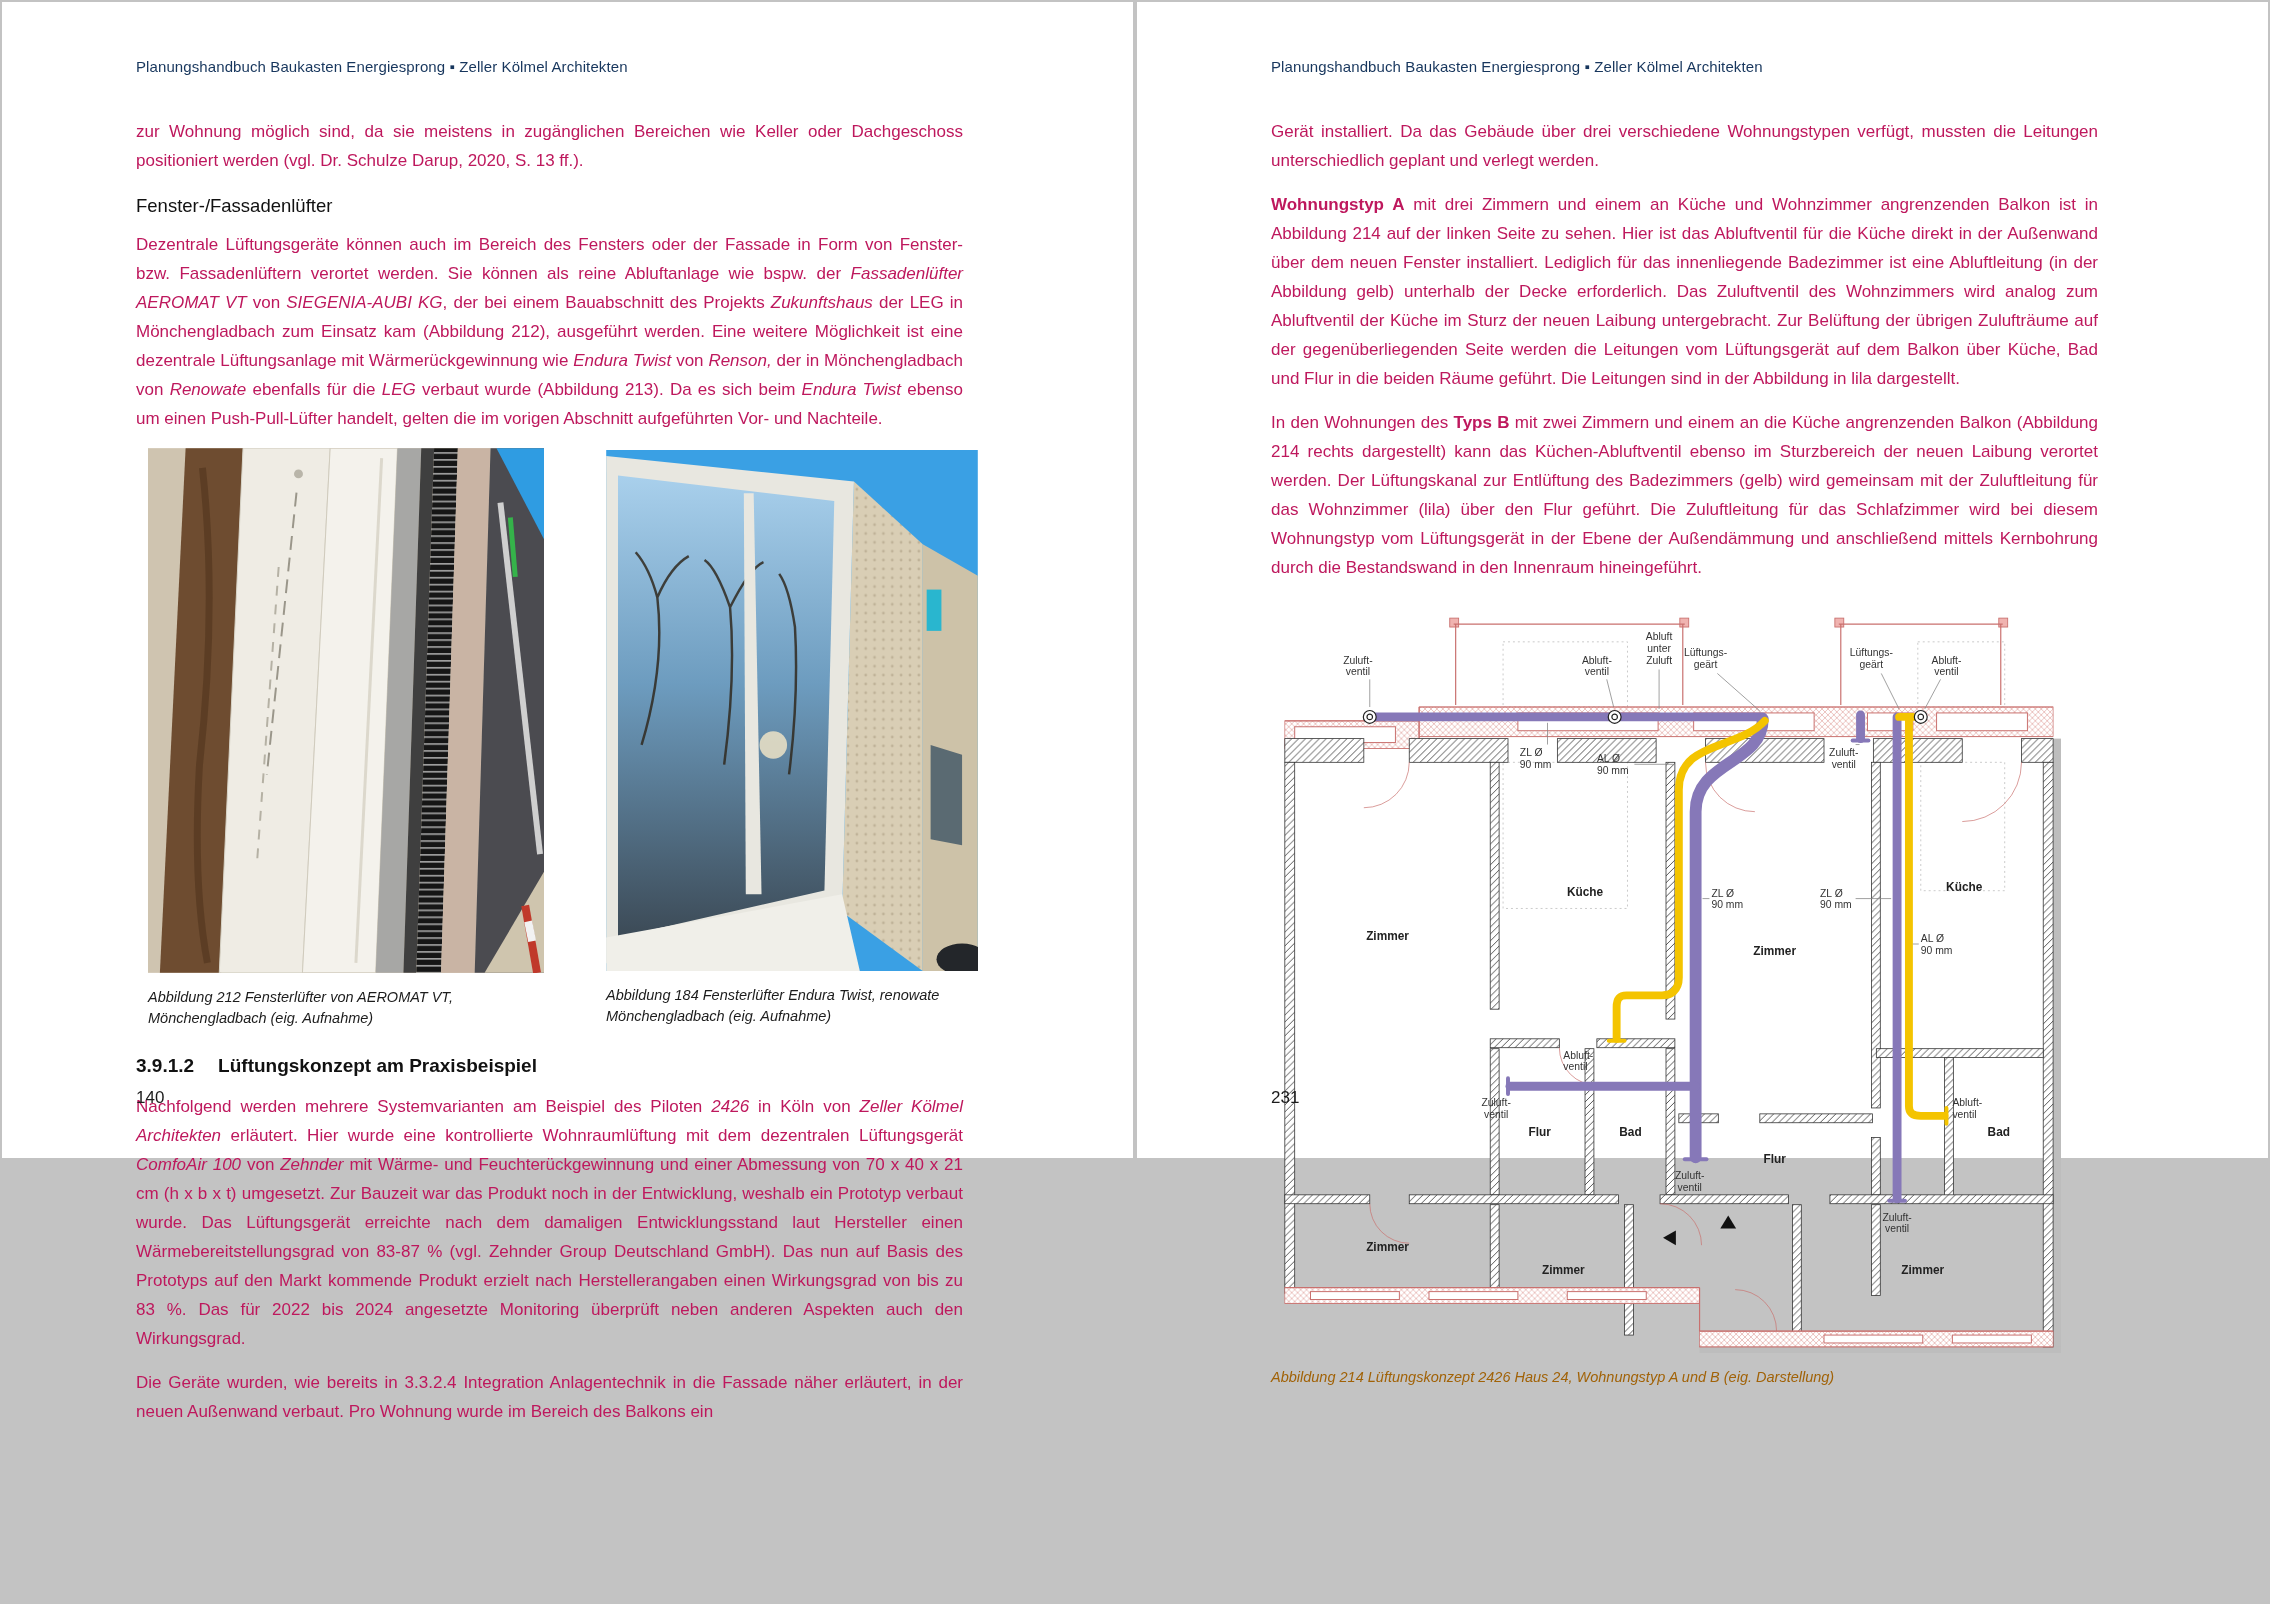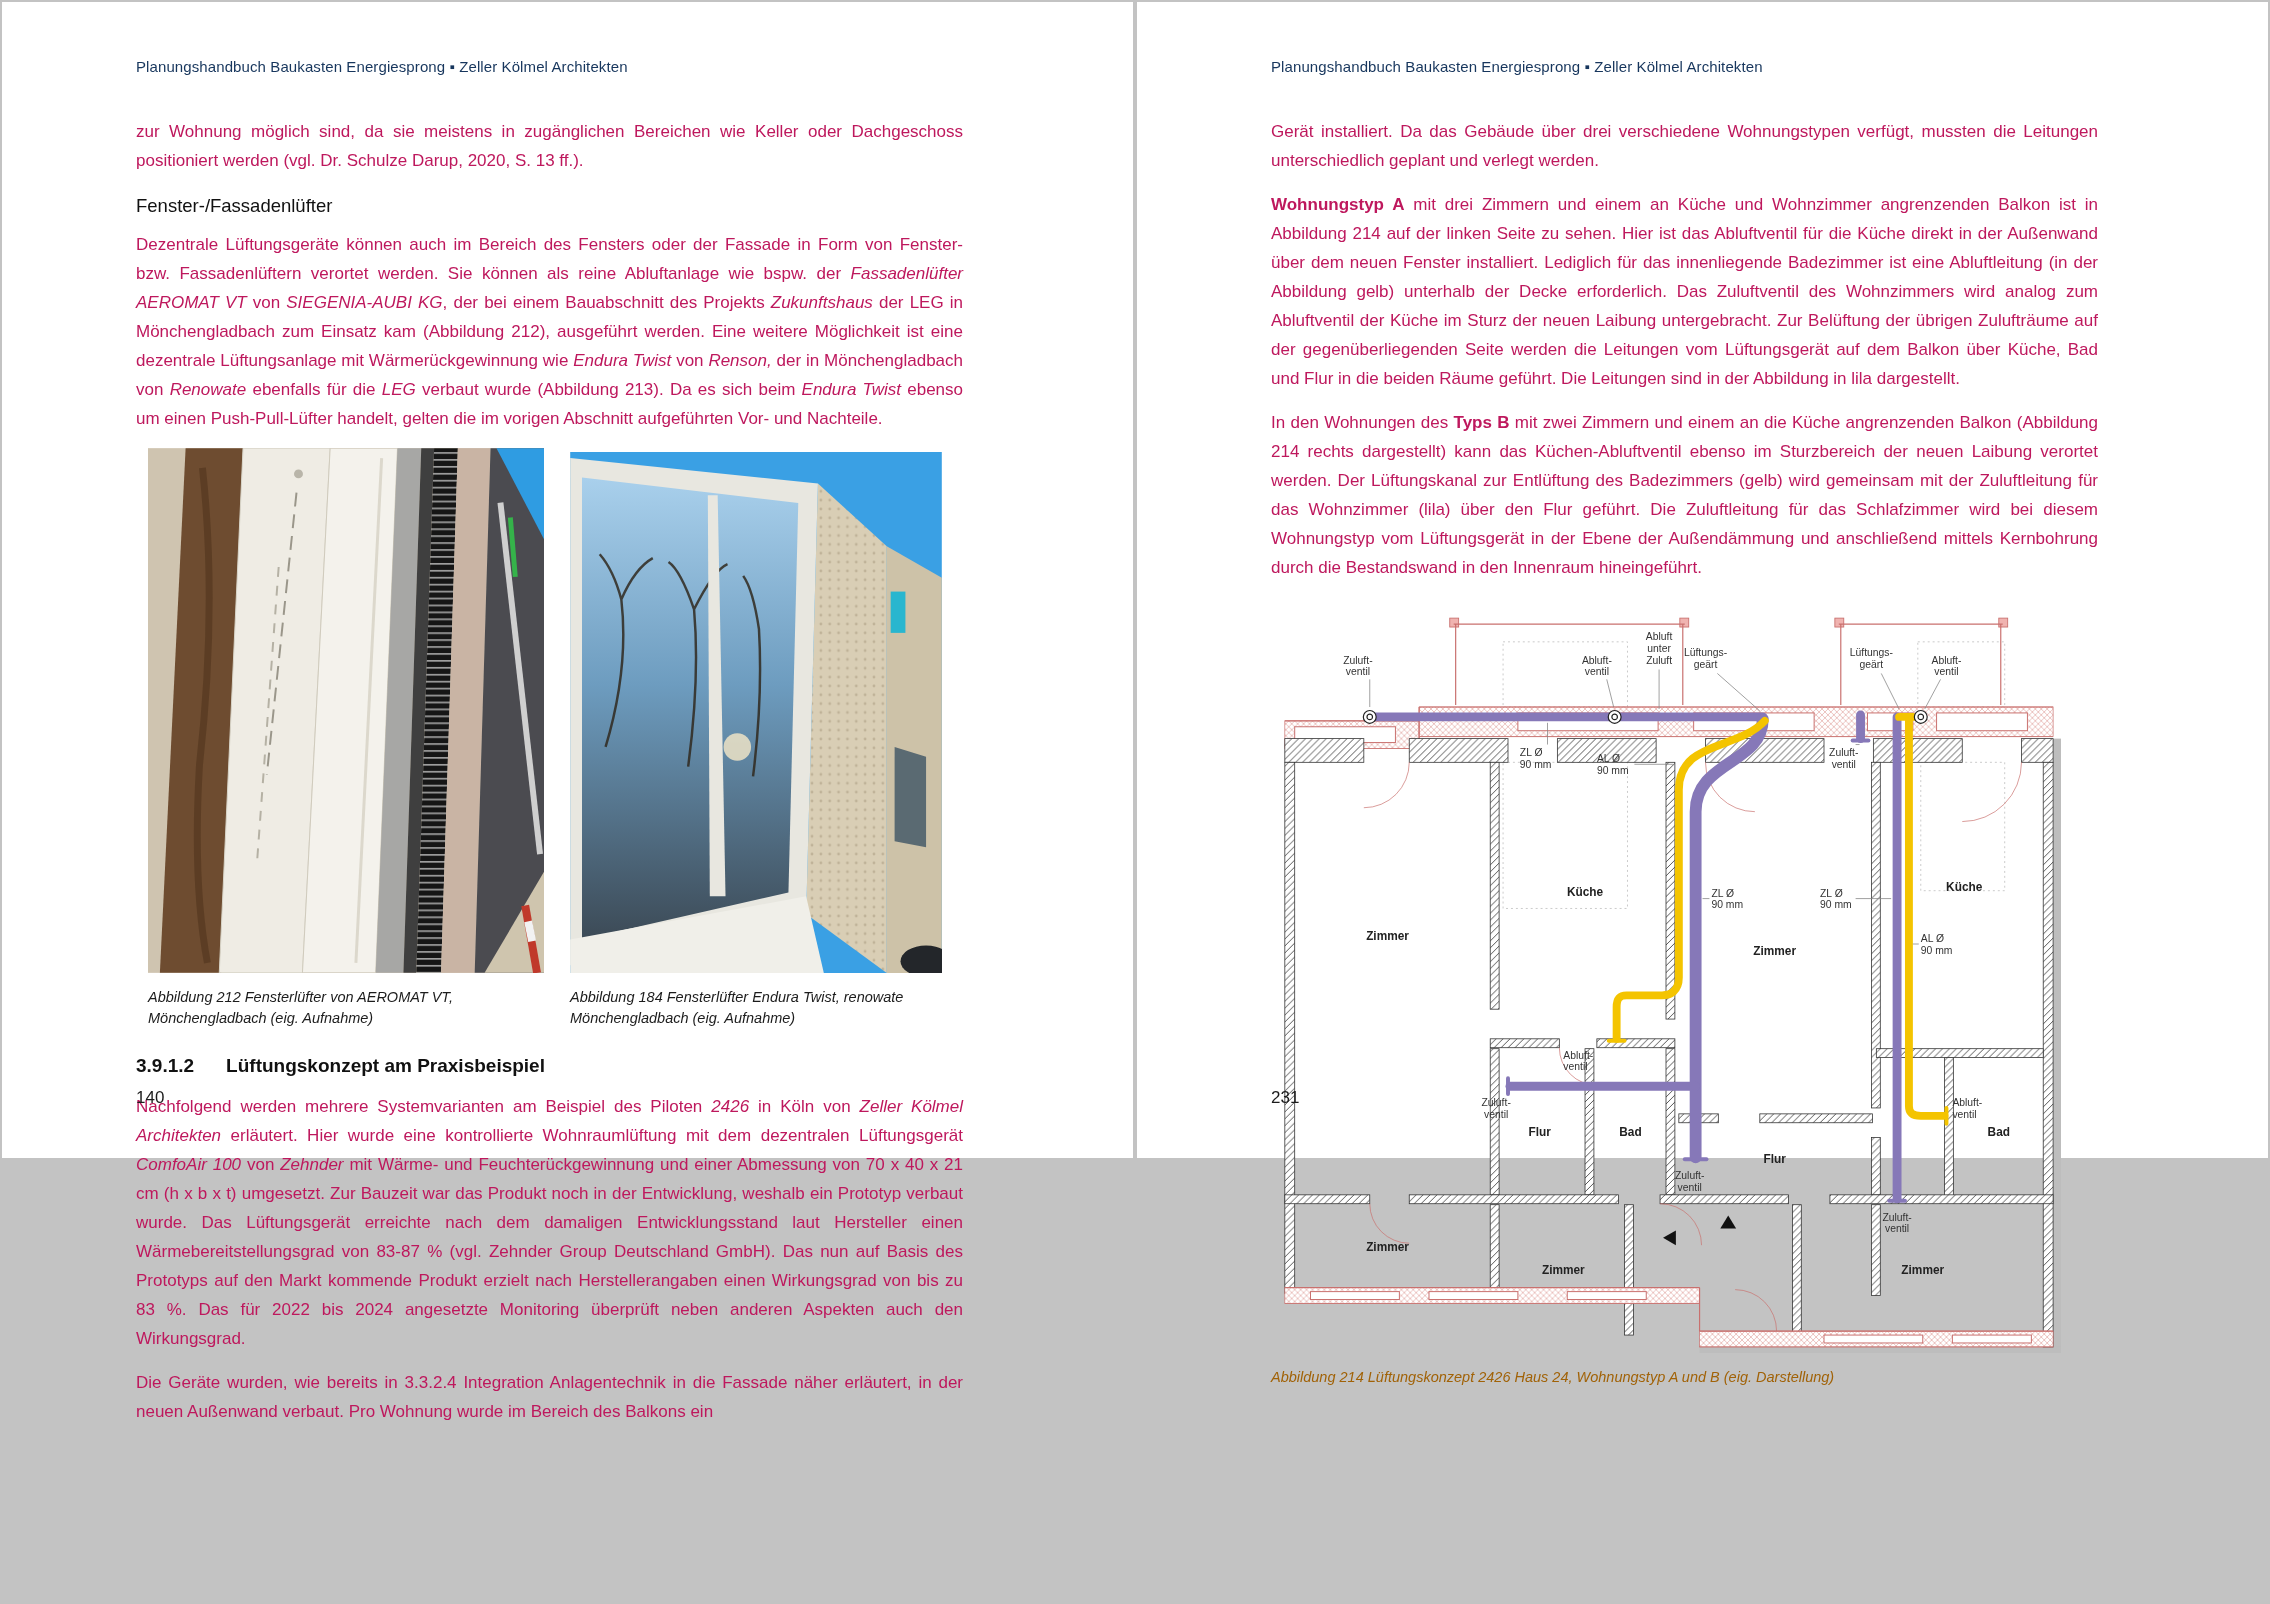--- a/index.html
+++ b/index.html
@@ -6,22 +6,22 @@
   .canvas{position:relative;width:2270px;height:1604px;background:#c3c3c3;overflow:hidden;
           font-family:"Liberation Sans",sans-serif;}
   .page{position:absolute;top:2px;width:1131px;height:1156px;background:#ffffff;}
   .page-left{left:2px;}
   .page-right{left:1137px;}
   .content{padding:56px 170px 0 134px;}
   .pg-header{font-size:15px;color:#17365d;margin-bottom:42px;letter-spacing:.1px;}
   p.body{font-size:17px;line-height:29px;color:#be185d;text-align:justify;margin:0 0 15px 0;}
   h3.sub{font-size:18.5px;color:#111;margin:20px 0 13px 0;font-weight:normal;}
   h3.num{font-size:19px;color:#111;margin:26px 0 15px 0;font-weight:bold;}
-  h3.num .n{margin-right:32px;}
-  .photorow{display:flex;gap:26px;margin:14px 0 0 12px;align-items:flex-end;}
+  h3.num .n{margin-right:24px;}
+  .photorow{display:flex;gap:62px;margin:14px 0 0 12px;align-items:center;}
   figure{margin:0;}
   figcaption{font-style:italic;font-size:14.5px;line-height:21px;color:#1c1c1c;margin-top:10px;}
   .fig1 figcaption{max-width:380px;}
   .fig2 figcaption{max-width:360px;}
   .pgnum{position:absolute;left:134px;bottom:50px;font-size:17px;color:#1c1c1c;}
   .plan-wrap{margin-top:32px;}
   .plan-cap{font-style:italic;font-size:14.5px;color:#a16207;margin-top:10px;}
   
   svg .wl{fill:url(#hat);stroke:#333;stroke-width:.8;}
   svg .rd{stroke:#c9706e;stroke-width:1.2;fill:none;}

